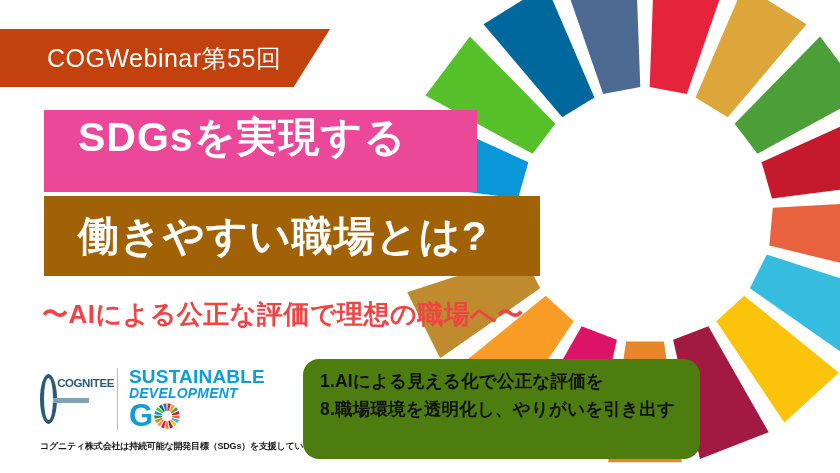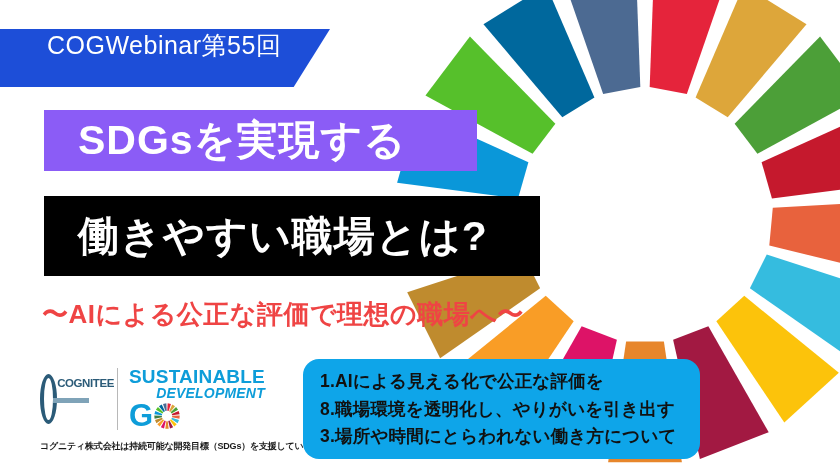--- a/index.html
+++ b/index.html
@@ -26,63 +26,63 @@
     z-index: 1;
   }
 
   
   #header-ribbon {
     position: absolute;
     left: 0;
     top: 29px;
     width: 330px;
     height: 58px;
-    background: #1d4ed8;
+    background: #c2410c;
     z-index: 3;
     clip-path: polygon(0 0, 100% 0, 89% 100%, 0 100%);
     display: flex;
-    align-items: flex-start;
+    align-items: center;
   }
   #header-ribbon .ribbon-text {
     color: #ffffff;
     font-size: 25px;
     letter-spacing: 0.5px;
     margin-left: 47px;
     white-space: nowrap;
     font-weight: 400;
   }
 
   
   #title-line-1 {
     position: absolute;
     left: 44px;
     top: 110px;
     width: 433px;
-    height: 61px;
-    background: #8b5cf6;
-    z-index: 3;
-    display: flex;
-    align-items: center;
+    height: 82px;
+    background: #ec4899;
+    z-index: 3;
+    display: flex;
+    align-items: flex-start;
   }
   #title-line-1 .t1 {
     color: #ffffff;
     font-size: 41px;
     font-weight: bold;
     margin-left: 34px;
     letter-spacing: 1px;
     white-space: nowrap;
   }
 
   #title-line-2 {
     position: absolute;
     left: 44px;
     top: 196px;
     width: 496px;
     height: 80px;
-    background: #000000;
+    background: #a16207;
     z-index: 3;
     display: flex;
     align-items: center;
   }
   #title-line-2 .t2 {
     color: #ffffff;
     font-size: 41px;
     font-weight: bold;
     margin-left: 34px;
     letter-spacing: 1px;
@@ -145,21 +145,20 @@
     color: #2B5B78;
   }
   #logo-divider {
     width: 1px;
     height: 62px;
     background: #B8B8B8;
     margin: 0 11px 0 3px;
   }
   #sdg-wordmark {
     line-height: 1.0;
-    text-align: right;
   }
   #sdg-wordmark .l1,
   #sdg-wordmark .l2 {
     color: #0E9DD9;
     font-weight: bold;
     letter-spacing: 0.2px;
   }
   #sdg-wordmark .l1 { font-size: 19px; }
   #sdg-wordmark .l2 { font-size: 14px; font-style: italic; }
   #sdg-wordmark .l3 {
@@ -186,21 +185,21 @@
     white-space: nowrap;
   }
 
   
   #agenda-box {
     position: absolute;
     left: 303px;
     top: 359px;
     width: 397px;
     height: 100px;
-    background: #0ea5e9;
+    background: #4d7c0f;
     border-radius: 16px;
     z-index: 3;
     box-sizing: border-box;
     padding: 9px 4px 0 17px;
   }
   #agenda-box .agenda-item {
     color: #111111;
     font-size: 17.5px;
     font-weight: bold;
     line-height: 27.5px;
@@ -286,16 +285,15 @@
         </div>
       </div>
 
     </div>
     <div id="logo-caption">コグニティ株式会社は持続可能な開発目標（SDGs）を支援しています。</div>
   </div>
 
   <div id="agenda-box">
     <div class="agenda-item">1.AIによる見える化で公正な評価を</div>
     <div class="agenda-item">8.職場環境を透明化し、やりがいを引き出す</div>
-    <div class="agenda-item">3.場所や時間にとらわれない働き方について</div>
   </div>
 
 </div>
 
 </body></html>

